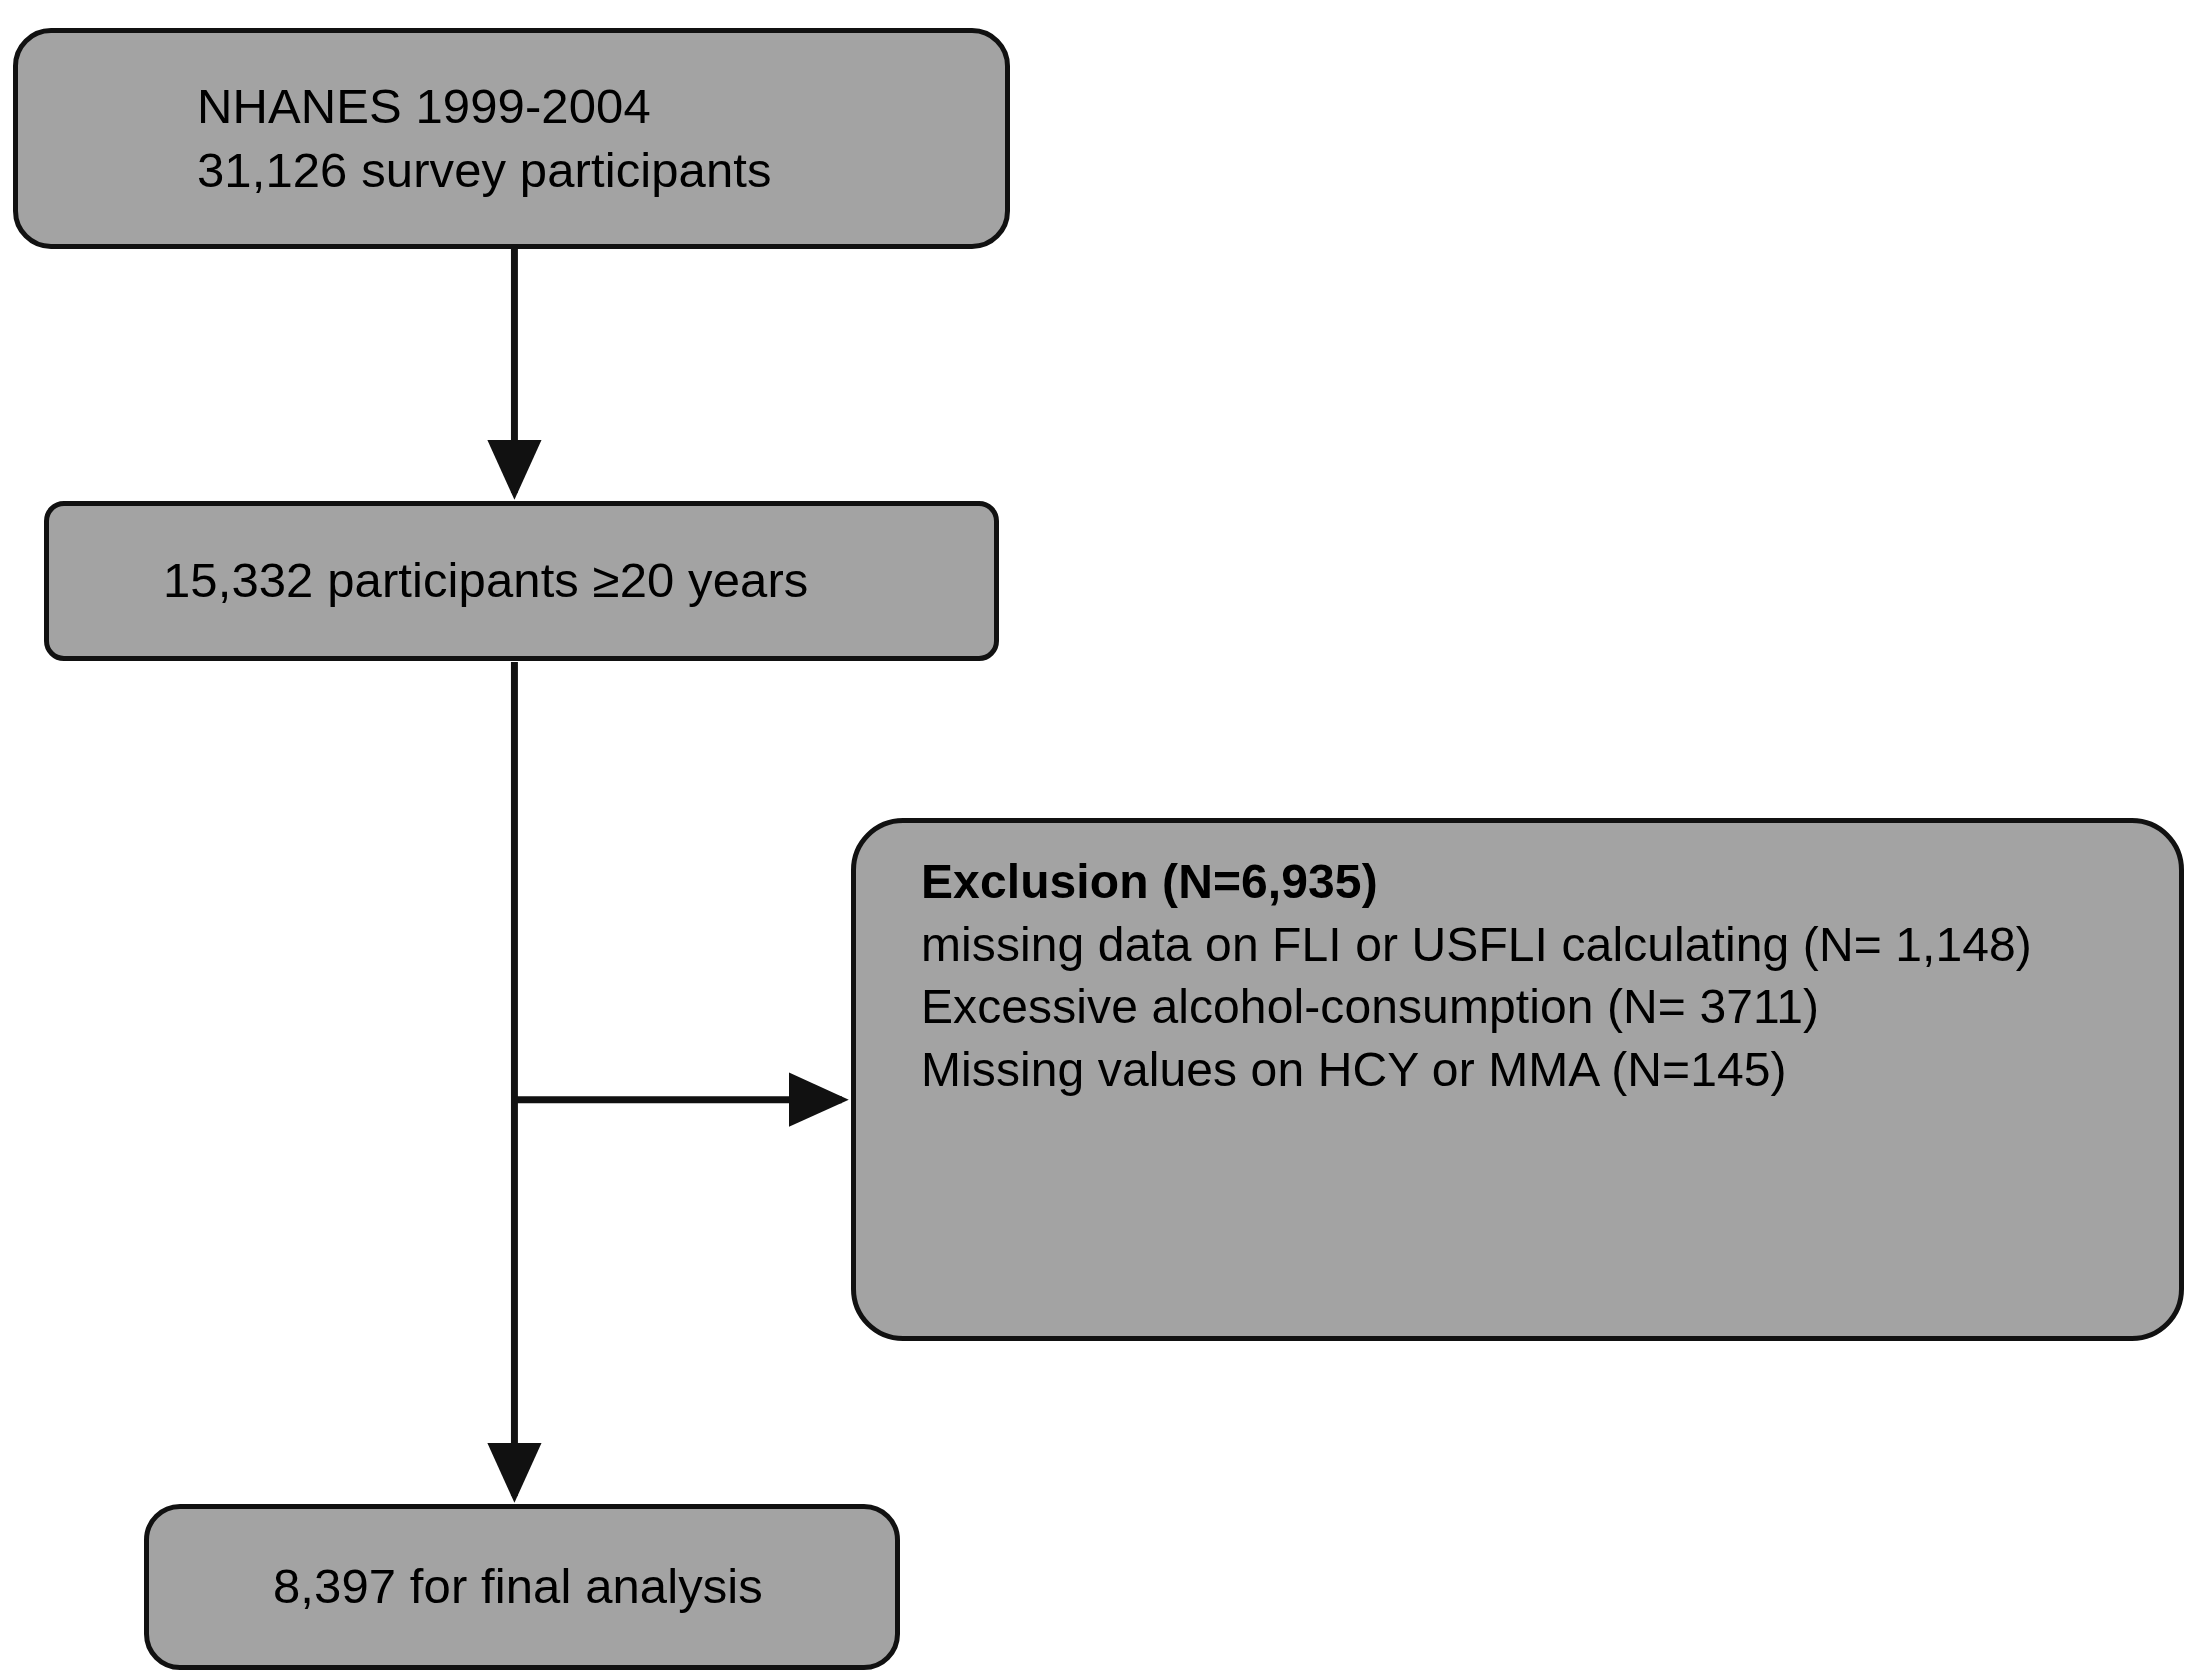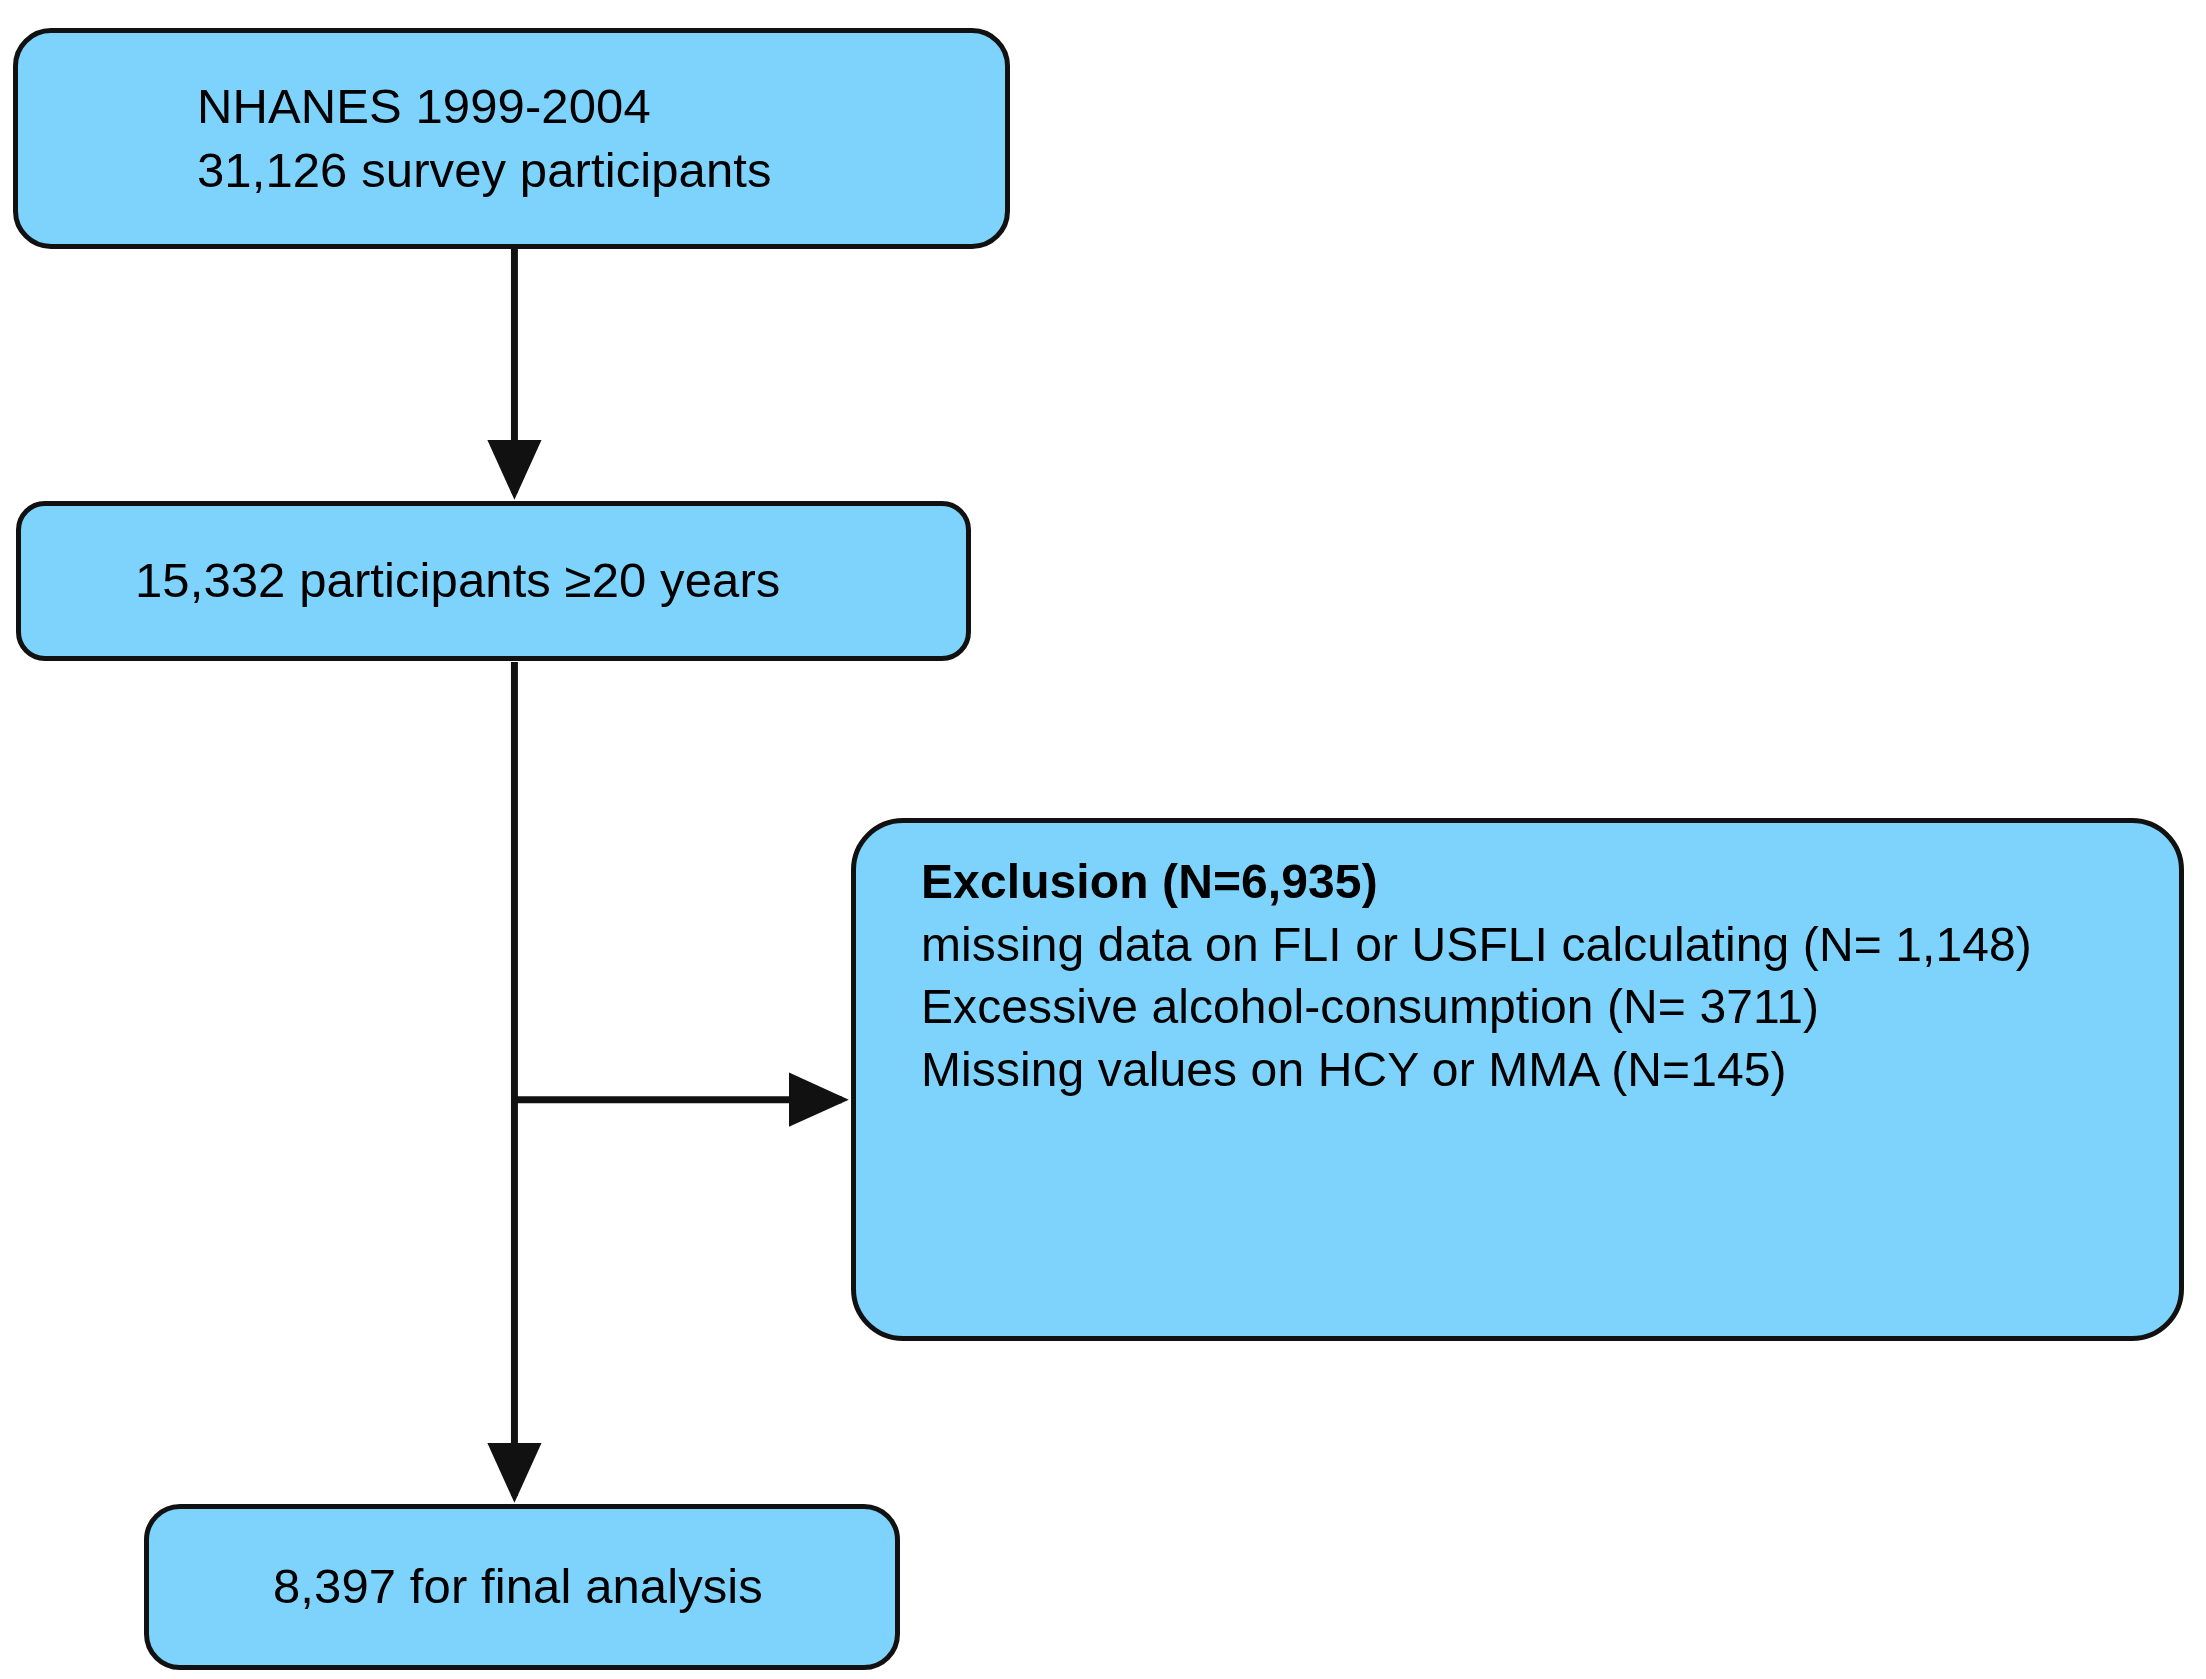--- a/index.html
+++ b/index.html
@@ -22,21 +22,21 @@
     position: absolute;
     left: 0;
     top: 0;
     width: 2207px;
     height: 1680px;
     pointer-events: none;
   }
   .node-box {
     position: absolute;
     box-sizing: border-box;
-    background: #7dd3fc;
+    background: #a3a3a3;
     border: 5px solid #111111;
     border-radius: 40px;
     display: flex;
     flex-direction: column;
     justify-content: center;
   }
   .node-line {
     font-size: 49px;
     line-height: 1.30;
     letter-spacing: 0.1px;
@@ -46,25 +46,25 @@
   #box-source {
     left: 13px;
     top: 28px;
     width: 997px;
     height: 221px;
     border-radius: 38px;
     padding: 0 0 0 179px;
   }
   
   #box-age-filtered {
-    left: 16px;
+    left: 44px;
     top: 501px;
     width: 955px;
     height: 160px;
-    border-radius: 29px;
+    border-radius: 20px;
     padding: 0 0 0 114px;
   }
   
   #box-exclusion {
     left: 851px;
     top: 818px;
     width: 1333px;
     height: 523px;
     border-radius: 52px;
     padding: 0 24px 0 65px;

